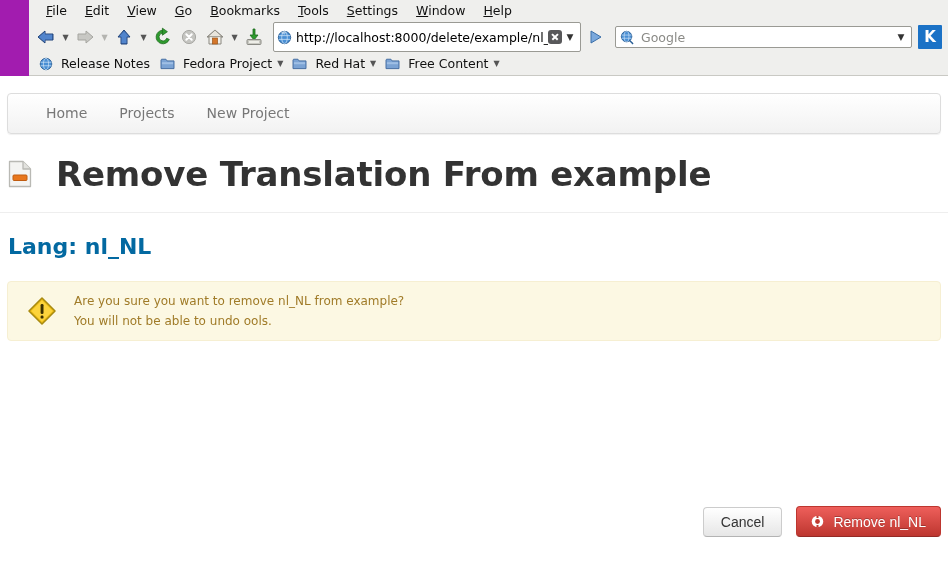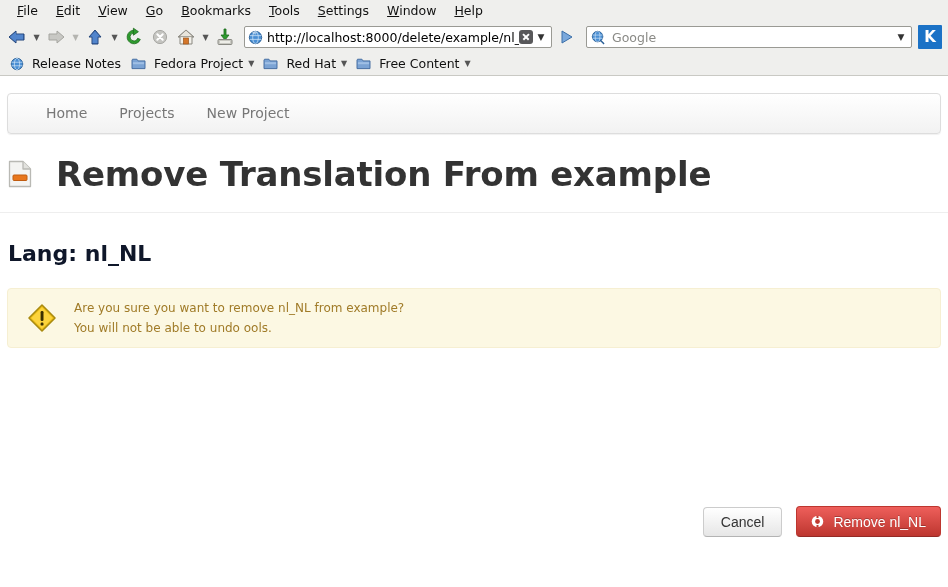--- a/index.html
+++ b/index.html
@@ -4,21 +4,21 @@
 <style>
   * { box-sizing: border-box; margin: 0; padding: 0; }
   html, body {
     width: 948px; height: 587px;
     font-family: "DejaVu Sans", "Liberation Sans", sans-serif;
     background: #ffffff;
     overflow: hidden;
   }
 
   
-  .chrome { background: #7dd3fc; width: 948px; }
+  .chrome { background: #a21caf; width: 948px; padding-left: 29px; }
 
   .menubar {
     height: 22px;
     display: flex;
     align-items: center;
     padding-left: 8px;
     background: #efefed;
     font-size: 12.5px;
     color: #101010;
   }
@@ -48,21 +48,21 @@
     display: flex; align-items: center; justify-content: center;
     font-size: 8px;
     color: #555;
     cursor: default;
   }
   .tb-caret.dim { color: #b4b4b0; }
 
   .urlbar {
     flex: 0 0 auto;
     width: 308px;
-    height: 22px;
+    height: 30px;
     margin-left: 6px;
     background: #ffffff;
     border: 1px solid #9a9a94;
     border-radius: 2px;
     display: flex;
     align-items: center;
     padding: 0 2px 0 3px;
     font-size: 12.5px;
     color: #000;
     overflow: hidden;
@@ -192,24 +192,24 @@
 
   .doc-icon { position: relative; width: 24px; height: 28px; flex: 0 0 auto; }
 
   .hr {
     height: 1px;
     background: #eeeeee;
     margin: 18px -7px 0 -7px;
   }
 
   .lang-heading {
-    margin-top: 28px;
+    margin-top: 21px;
     font-size: 22px;
     font-weight: bold;
-    color: #0f172a;
+    color: #0369a1;
     padding-left: 1px;
   }
 
   .alert {
     margin-top: 22px;
     width: 934px;
     min-height: 57px;
     background: #fcf8e3;
     border: 1px solid #f6efd2;
     border-radius: 4px;

